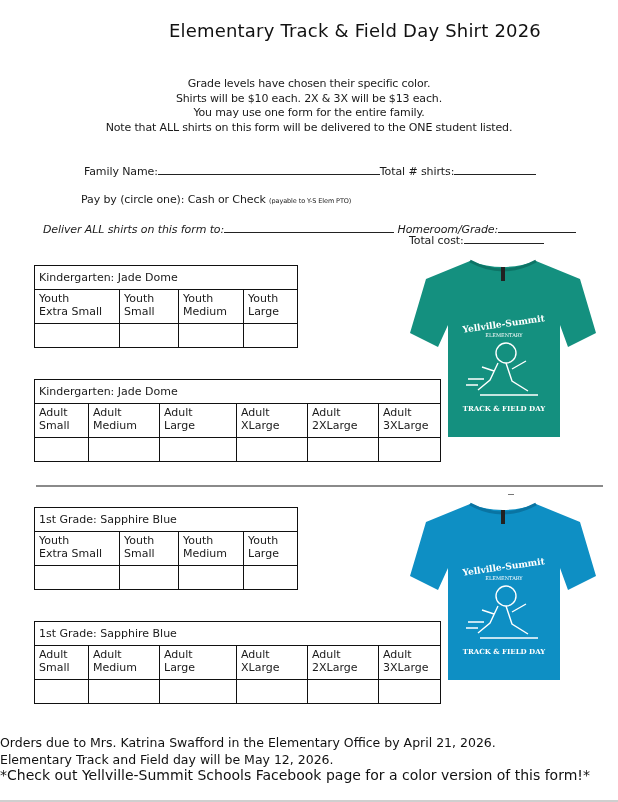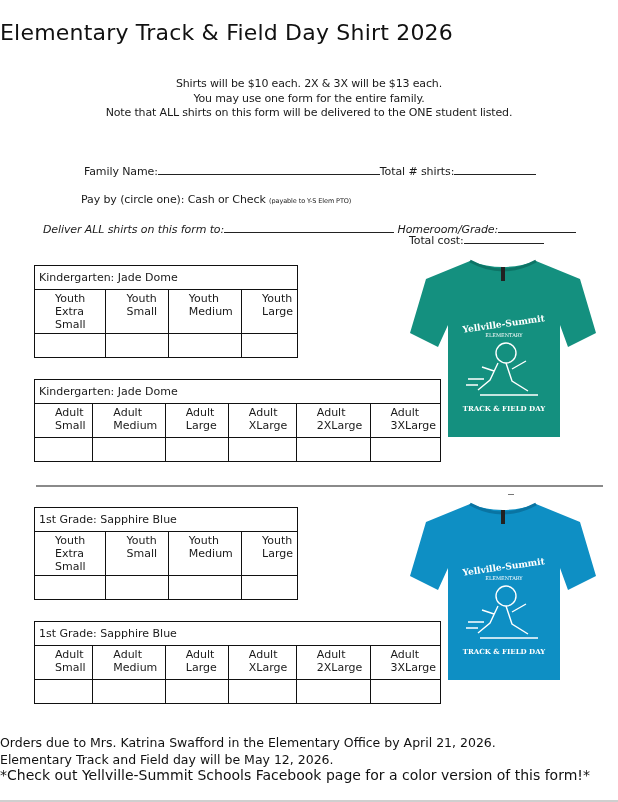--- a/index.html
+++ b/index.html
@@ -1,41 +1,41 @@
 <!DOCTYPE html>
 <html><head>
   <meta charset="utf-8">
   <style>
     html, body { margin: 0; padding: 0; background: #ffffff; }
     body {
       width: 618px; height: 802px; position: relative; overflow: hidden;
       font-family: "DejaVu Sans", sans-serif; color: #1a1a1a;
     }
     .title {
-      position: absolute; left: 0; top: 20px; width: 541px; text-align: left;
-      font-size: 22px; letter-spacing: 0.2px; color: #111;
+      position: absolute; left: 0; top: 20px; width: 541px; text-align: right;
+      font-size: 18px; letter-spacing: 0.2px; color: #111;
     }
     .intro {
       position: absolute; left: 0; top: 77px; width: 618px; text-align: center;
       font-size: 11px; line-height: 14.6px; letter-spacing: -0.15px;
     }
     .intro div { white-space: nowrap; }
     .field-row {
       position: absolute; font-size: 11px; white-space: nowrap; letter-spacing: -0.1px;
     }
     .blank { display: inline-block; border-bottom: 1px solid #222; height: 10px; vertical-align: baseline; }
     .small { font-size: 6.5px; }
     table.size-table {
       position: absolute; border-collapse: collapse; font-size: 11px;
     }
     table.size-table td {
       border: 1.3px solid #111; padding: 2px 4px; vertical-align: top; line-height: 13px;
     }
     table.size-table td.header { height: 19px; vertical-align: middle; font-size: 11px; }
-    table.size-table td.label { height: 29px; padding-left: 20px; }
+    table.size-table td.label { height: 29px; }
     table.size-table td.entry { height: 19px; }
     .separator {
       position: absolute; left: 36px; top: 485px; width: 567px; height: 2px; background: #8a8a8a;
     }
     .tiny-dash {
       position: absolute; left: 508px; top: 494px; width: 6px; height: 1px; background: #777;
     }
     .shirt { position: absolute; }
     .footer {
       position: absolute; left: 0; top: 734px; width: 618px; text-align: left;
@@ -43,20 +43,21 @@
     }
     .footer .note { font-size: 14px; line-height: 15px; }
     .bottom-bar { position: absolute; left: 0; top: 800px; width: 618px; height: 2px; background: #cfcfcf; }
   </style>
 </head>
 <body>
 
 <div class="title">Elementary Track &amp; Field Day Shirt 2026</div>
 
 <div class="intro">
+  <div>Grade levels have chosen their specific color.</div>
   <div>Shirts will be $10 each. 2X &amp; 3X will be $13 each.</div>
   <div>You may use one form for the entire family.</div>
   <div>Note that ALL shirts on this form will be delivered to the ONE student listed.</div>
 </div>
 
 <div class="field-row" style="left:84px; top:164px;">
   <span>Family Name:</span><span class="blank" style="width:222px;"></span><span>Total # shirts:</span><span class="blank" style="width:82px;"></span>
 </div>
 
 <div class="field-row" style="left:81px; top:193px;">

